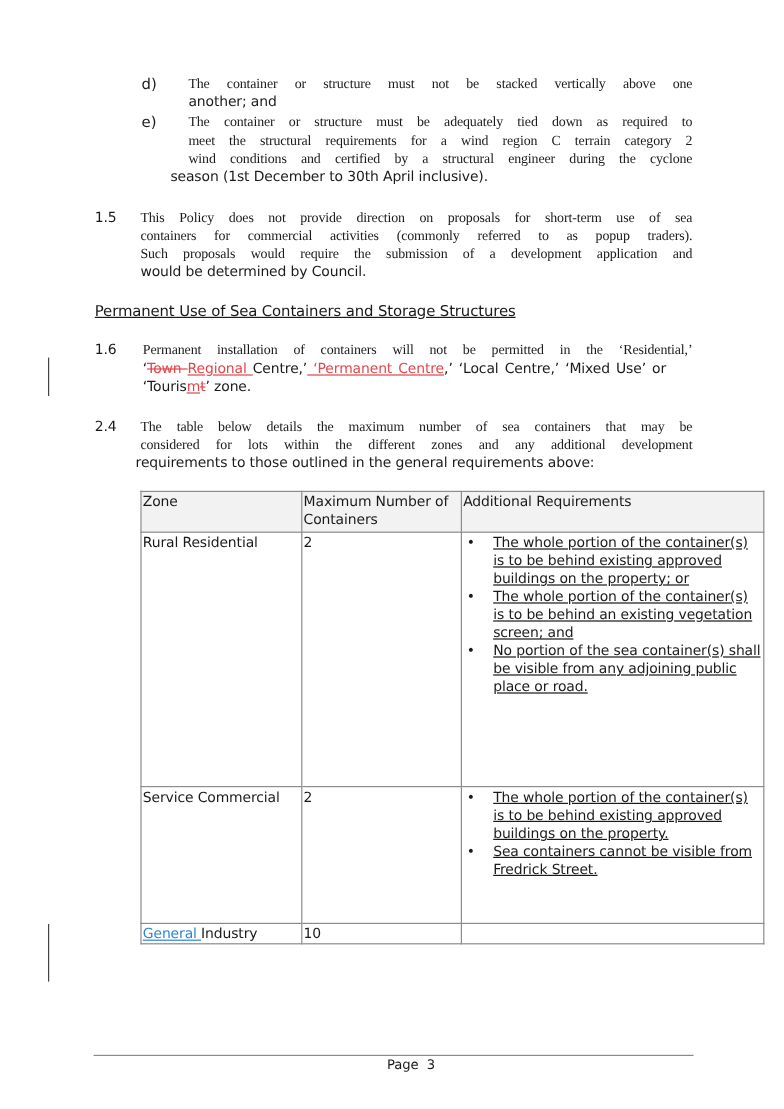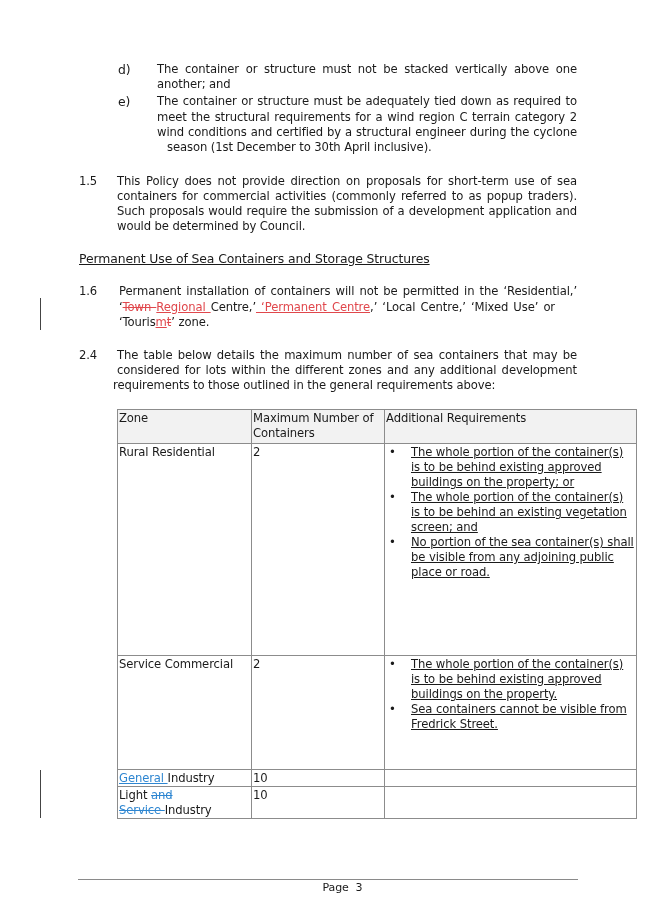--- a/index.html
+++ b/index.html
@@ -2,21 +2,21 @@
 <html><head>
 <meta charset="utf-8">
 <style>
   html, body { margin: 0; padding: 0; background: #ffffff; }
   body {
     width: 653px; height: 924px; position: relative; overflow: hidden;
     font-family: "DejaVu Sans", sans-serif; color: #1a1a1a;
     font-size: 11.6px; letter-spacing: -0.1px;
   }
   .line { position: absolute; white-space: nowrap; line-height: 15px; }
-  .just { text-align: justify; text-align-last: justify; white-space: normal; }
+  .just { text-align: justify; text-align-last: justify; white-space: normal; font-family: Liberation Serif, serif; }
   .del { color: #e0474c; text-decoration: line-through; }
   .ins { color: #e0474c; text-decoration: underline; }
   .del-b { color: #2e86d1; text-decoration: line-through; }
   .ins-b { color: #2e86d1; text-decoration: underline; }
   .change-bar { position: absolute; width: 1px; background: #444; }
   .heading { text-decoration: underline; font-size: 12.4px; }
   table.zones {
     position: absolute; left: 117px; top: 409px; width: 520px;
     border-collapse: collapse; font-size: 11.6px;
   }
@@ -38,21 +38,21 @@
 <div>
   <span class="line" style="left:118px;top:62px;font-size:12.4px;">d)</span>
   <span class="line just" style="left:157px;top:62px;width:420px;">The container or structure must not be stacked vertically above one</span>
   <span class="line" style="left:157px;top:77px;">another; and</span>
 </div>
 <div>
   <span class="line" style="left:118px;top:94px;font-size:12.4px;">e)</span>
   <span class="line just" style="left:157px;top:94px;width:420px;">The container or structure must be adequately tied down as required to</span>
   <span class="line just" style="left:157px;top:110px;width:420px;">meet the structural requirements for a wind region C terrain category 2</span>
   <span class="line just" style="left:157px;top:125px;width:420px;">wind conditions and certified by a structural engineer during the cyclone</span>
-  <span class="line" style="left:167px;top:140px;text-align:center;">season (1st December to 30th April inclusive).</span>
+  <span class="line" style="left:142px;top:140px;text-align:center;">season (1st December to 30th April inclusive).</span>
 </div>
 
 <div>
   <span class="line" style="left:79px;top:174px;">1.5</span>
   <span class="line just" style="left:117px;top:174px;width:460px;">This Policy does not provide direction on proposals for short-term use of sea</span>
   <span class="line just" style="left:117px;top:189px;width:460px;">containers for commercial activities (commonly referred to as popup traders).</span>
   <span class="line just" style="left:117px;top:204px;width:460px;">Such proposals would require the submission of a development application and</span>
   <span class="line" style="left:117px;top:219px;">would be determined by Council.</span>
 </div>
 
@@ -100,22 +100,17 @@
         <li>The whole portion of the container(s) is to be behind existing approved buildings on the property.</li>
         <li>Sea containers cannot be visible from Fredrick Street.</li>
       </ul>
     </td>
   </tr>
   <tr>
     <td><span class="ins-b">General </span><span>Industry</span></td>
     <td>10</td>
     <td></td>
   </tr>
-  <tr>
-    <td><span>Light </span><span class="del-b">and</span><br><span class="del-b">Service </span><span>Industry</span></td>
-    <td>10</td>
-    <td></td>
-  </tr>
 </tbody>
   </table>
 
 <div class="footer-rule"></div>
 <span class="line" style="left:0;width:653px;top:880px;text-align:center;font-size:11px;white-space:pre;padding-left:16px;">Page  3</span>
 
 </body></html>

